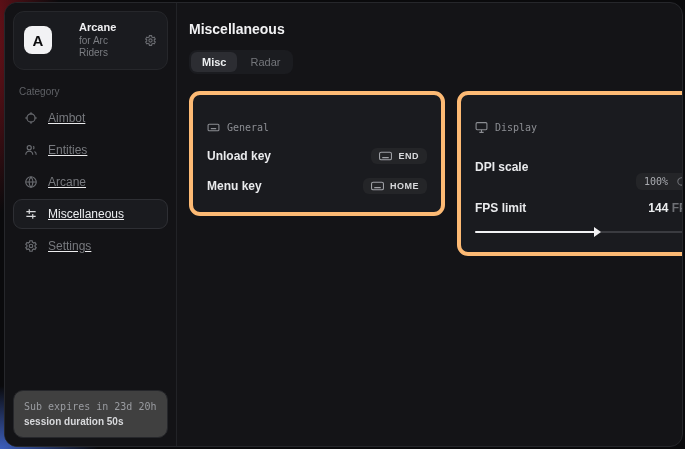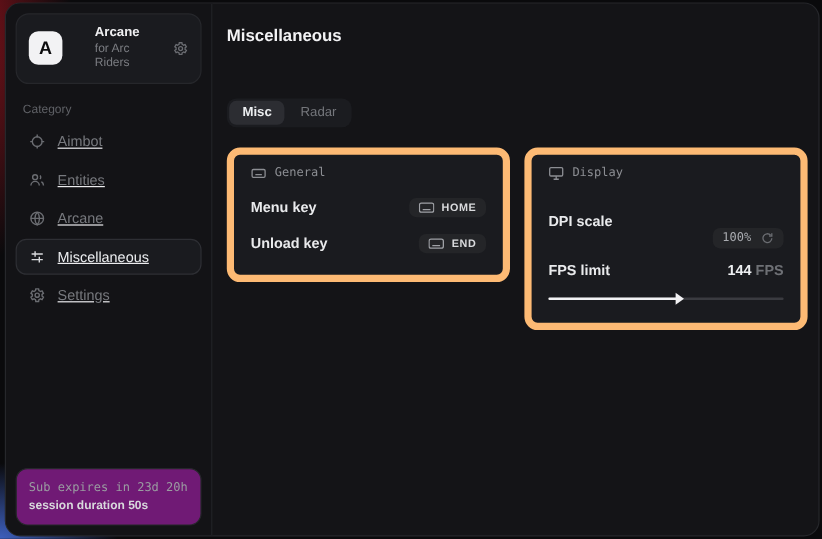--- a/index.html
+++ b/index.html
@@ -49,39 +49,39 @@
     padding:7px 9px; border-radius:9px; border:1px solid transparent;
     color:#77797e; font-size:12px; cursor:pointer;
   }
   .nav-item .nav-ic { width:15px; display:flex; justify-content:center; color:#6a6c71; }
   .nav-item.active {
     background:#1a1b1f; border-color:#2e2f34; color:#eceef0;
   }
   .nav-item.active .nav-ic { color:#d8d9dc; }
   .sidebar-spacer { flex:1; }
   .footer-card {
-    border:1px solid #26272b; background:#701a75; border-radius:10px;
+    border:1px solid #26272b; background:#404040; border-radius:10px;
     padding:8px 10px; line-height:1.5;
   }
   .footer-line1 { font-family:"DejaVu Sans Mono", monospace; font-size:10px; color:#9a9ca1; }
   .footer-line2 { font-size:10px; font-weight:bold; color:#d8d9dc; }
   
   .main { flex:1; padding:18px 14px 14px 12px; }
   .page-title { font-size:14px; font-weight:bold; color:#f2f2f4; margin-bottom:13px; }
   .tabs {
-    display:inline-flex; background:#1b1c20; border-radius:8px; padding:2px; gap:2px;margin-top:32px;
+    display:inline-flex; background:#1b1c20; border-radius:8px; padding:2px; gap:2px;
   }
   .tab {
     font-size:11px; padding:4px 11px; border-radius:6px; color:#74767b; cursor:pointer;
   }
   .tab.active { background:#2c2d32; color:#eceef0; font-weight:bold; }
   .panels { display:flex; gap:12px; margin-top:17px; align-items:flex-start; }
   .panel {
-    background:#1a1b1f; border:6px solid #fdba74; border-radius:11px;
-    padding:7px 14px 14px; width:236px;
+    background:#1a1b1f; border:4px solid #fdba74; border-radius:11px;
+    padding:24px 14px 14px; width:256px;
   }
   .panel-head {
     display:flex; align-items:center; gap:7px; color:#8c8e93;
     font-family:"DejaVu Sans Mono", monospace; font-size:10px;
     margin:2px 0 10px;
   }
   .row {
     display:flex; align-items:center; justify-content:space-between;
     min-height:24px; margin-top:6px;
   }
@@ -218,38 +218,38 @@
           <span>
             <svg width="13" height="13" viewBox="0 0 24 24" fill="none" stroke="currentColor" stroke-width="2">
               <rect x="2" y="6" width="20" height="12" rx="2"></rect>
                 <path d="M6 10h.01M10 10h.01M14 10h.01M18 10h.01M7 14h10"></path>
             </svg>
           </span>
           <span>General</span>
         </div>
 
         <div class="row">
+          <span class="row-label">Unload key</span>
+          <span class="keybind">
+            <svg width="13" height="10" viewBox="0 0 24 16" fill="none" stroke="currentColor" stroke-width="2">
+              <rect x="1" y="1" width="22" height="14" rx="3"></rect>
+                <path d="M6 11h12"></path>
+            </svg>
+            <span>END</span>
+          </span>
+        </div>
+
+        <div class="row">
           <span class="row-label">Menu key</span>
           <span class="keybind">
             <svg width="13" height="10" viewBox="0 0 24 16" fill="none" stroke="currentColor" stroke-width="2">
               <rect x="1" y="1" width="22" height="14" rx="3"></rect>
                 <path d="M6 11h12"></path>
             </svg>
             <span>HOME</span>
-          </span>
-        </div>
-
-        <div class="row">
-          <span class="row-label">Unload key</span>
-          <span class="keybind">
-            <svg width="13" height="10" viewBox="0 0 24 16" fill="none" stroke="currentColor" stroke-width="2">
-              <rect x="1" y="1" width="22" height="14" rx="3"></rect>
-                <path d="M6 11h12"></path>
-            </svg>
-            <span>END</span>
           </span>
         </div>
 
       </div>
 
       <div class="panel">
         <div class="panel-head">
           <span>
             <svg width="13" height="13" viewBox="0 0 24 24" fill="none" stroke="currentColor" stroke-width="2">
               <rect x="2" y="3" width="20" height="13" rx="2"></rect>

